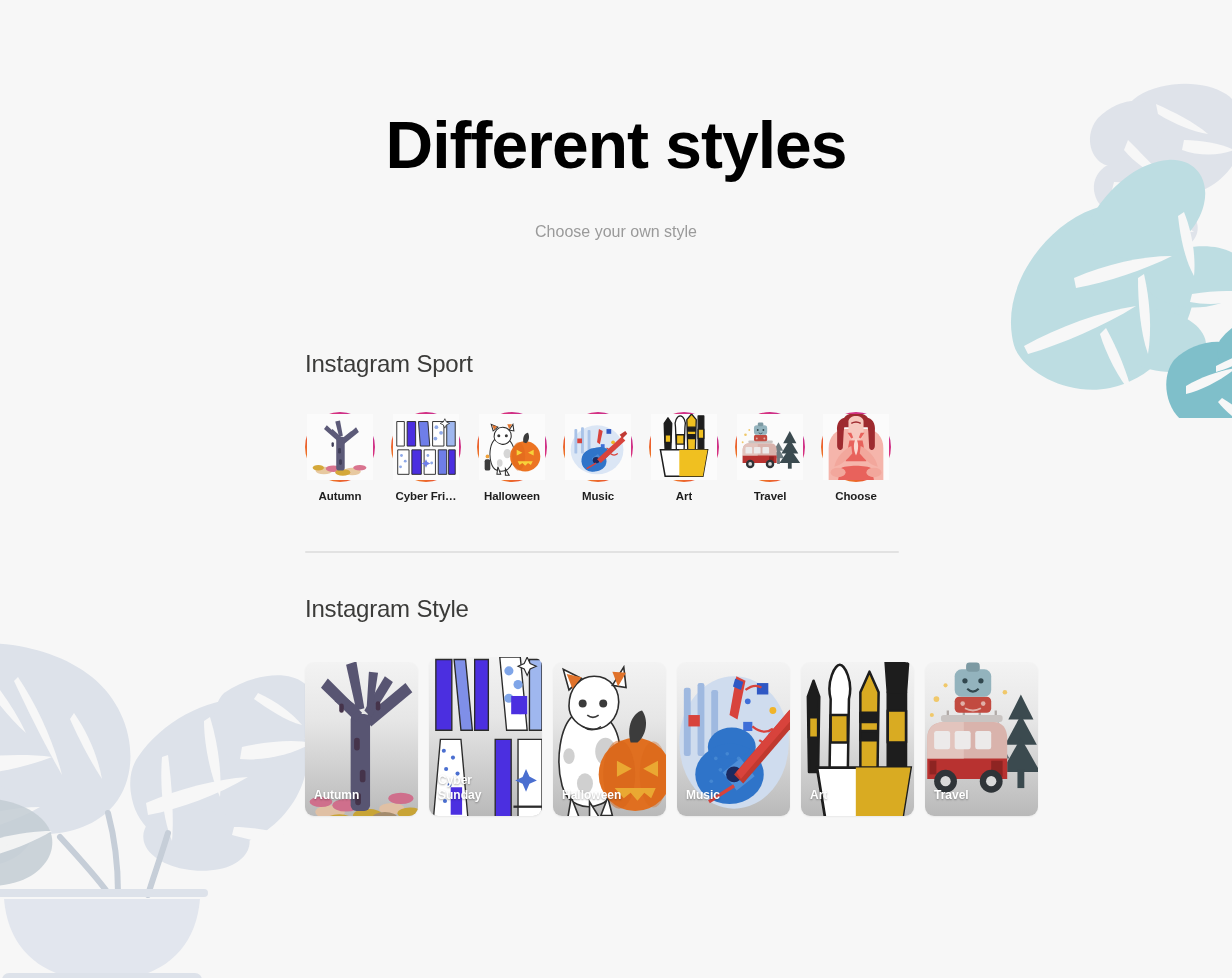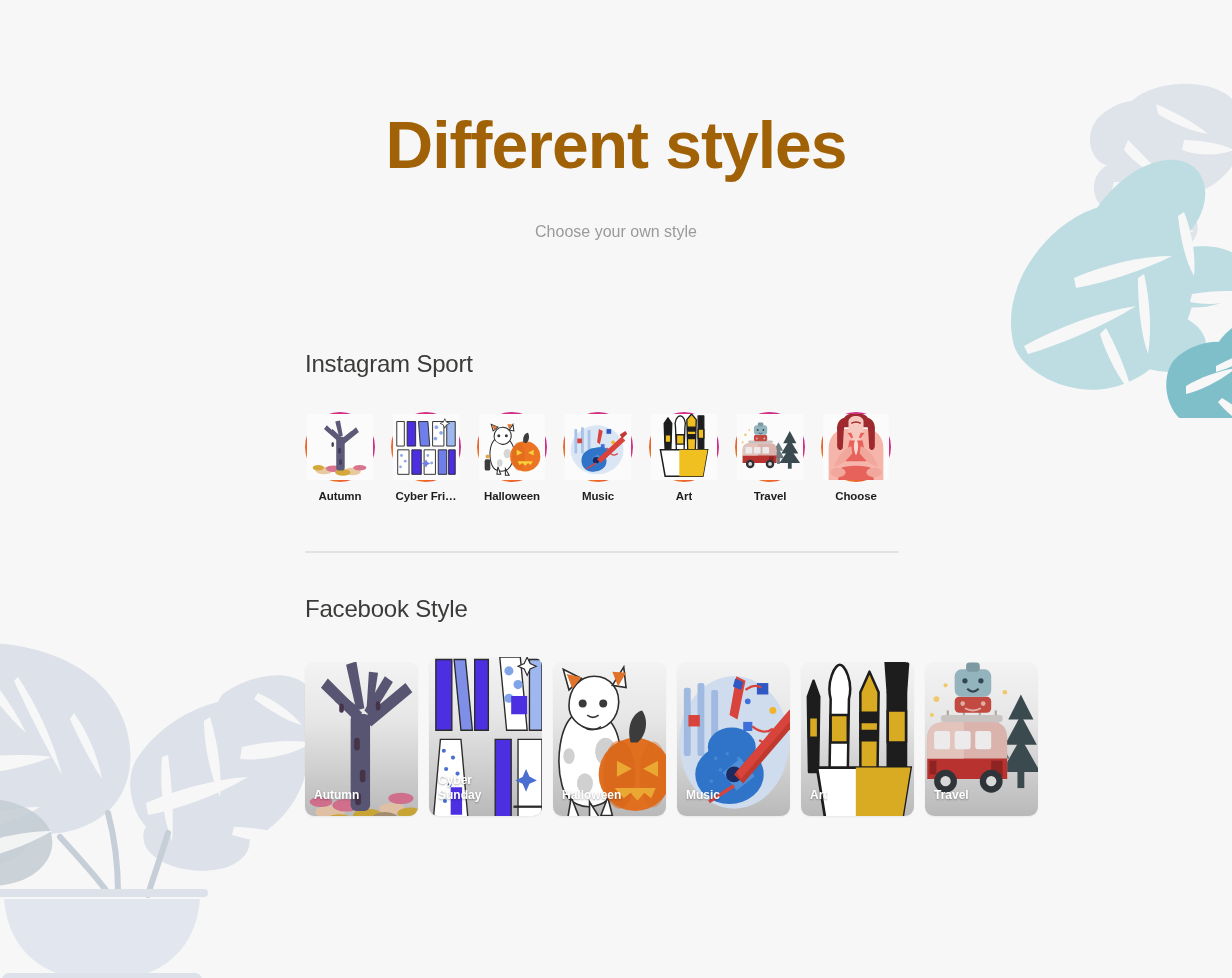--- a/index.html
+++ b/index.html
@@ -31,21 +31,21 @@
     position: relative;
     z-index: 2;
     width: 1232px;
     height: 978px;
   }
 
   .hero { text-align: center; padding-top: 112px; }
   .hero-title {
     font-size: 66px;
     font-weight: bold;
-    color: #a16207;
+    color: #000000;
     letter-spacing: -1px;
     line-height: 1;
     margin: 0;
   }
   .hero-sub {
     font-size: 16px;
     color: #9a9a9a;
     margin: 0;
     padding-top: 45px;
     font-weight: normal;
@@ -552,21 +552,21 @@
           </span>
           <span class="ig-label">Choose</span>
         </div>
 
       </div>
     </section>
 
     <div class="divider"></div>
 
     <section class="fb-section">
-      <h2 class="section-title">Facebook Style</h2>
+      <h2 class="section-title">Instagram Style</h2>
 
       <div class="fb-row">
 
         <div class="fb-card">
           <div class="fb-art">
             <svg viewBox="0 0 99 154" preserveAspectRatio="xMidYMid slice">
               <g fill="#e0c0a4">
                   <ellipse cx="22" cy="141" rx="13" ry="6"></ellipse>
                   <ellipse cx="76" cy="138" rx="11" ry="5"></ellipse>
                 </g>

